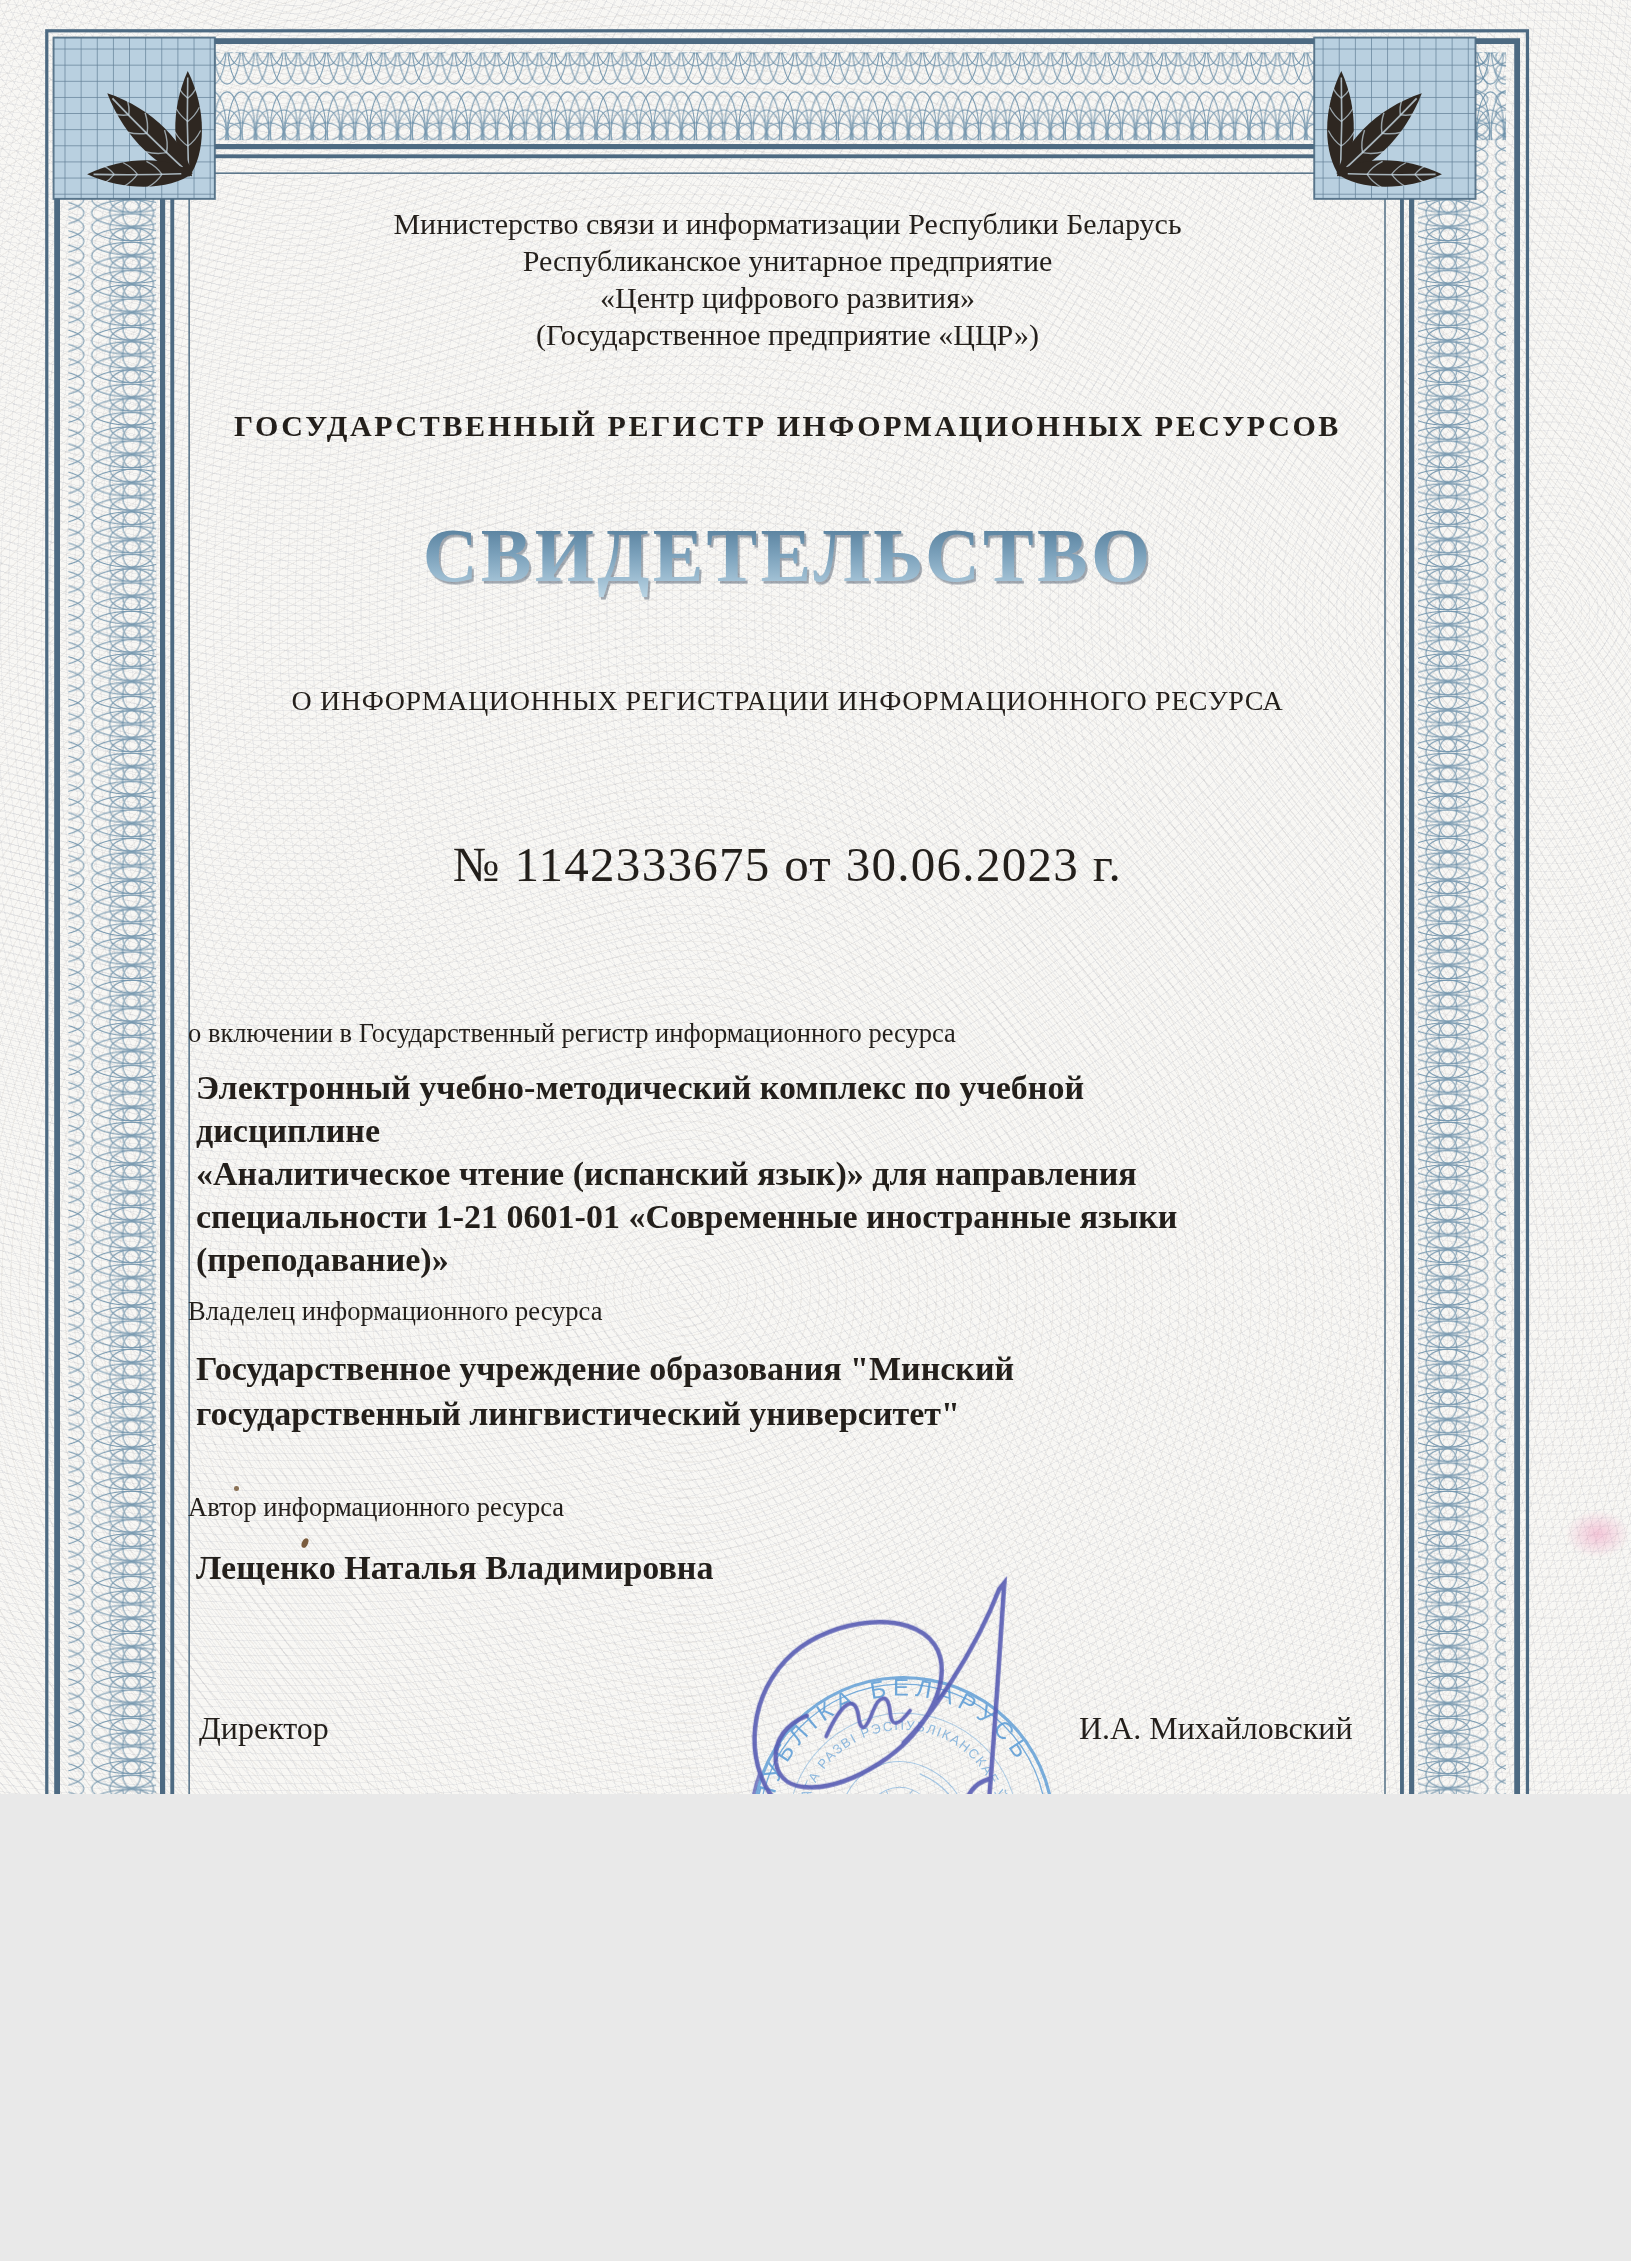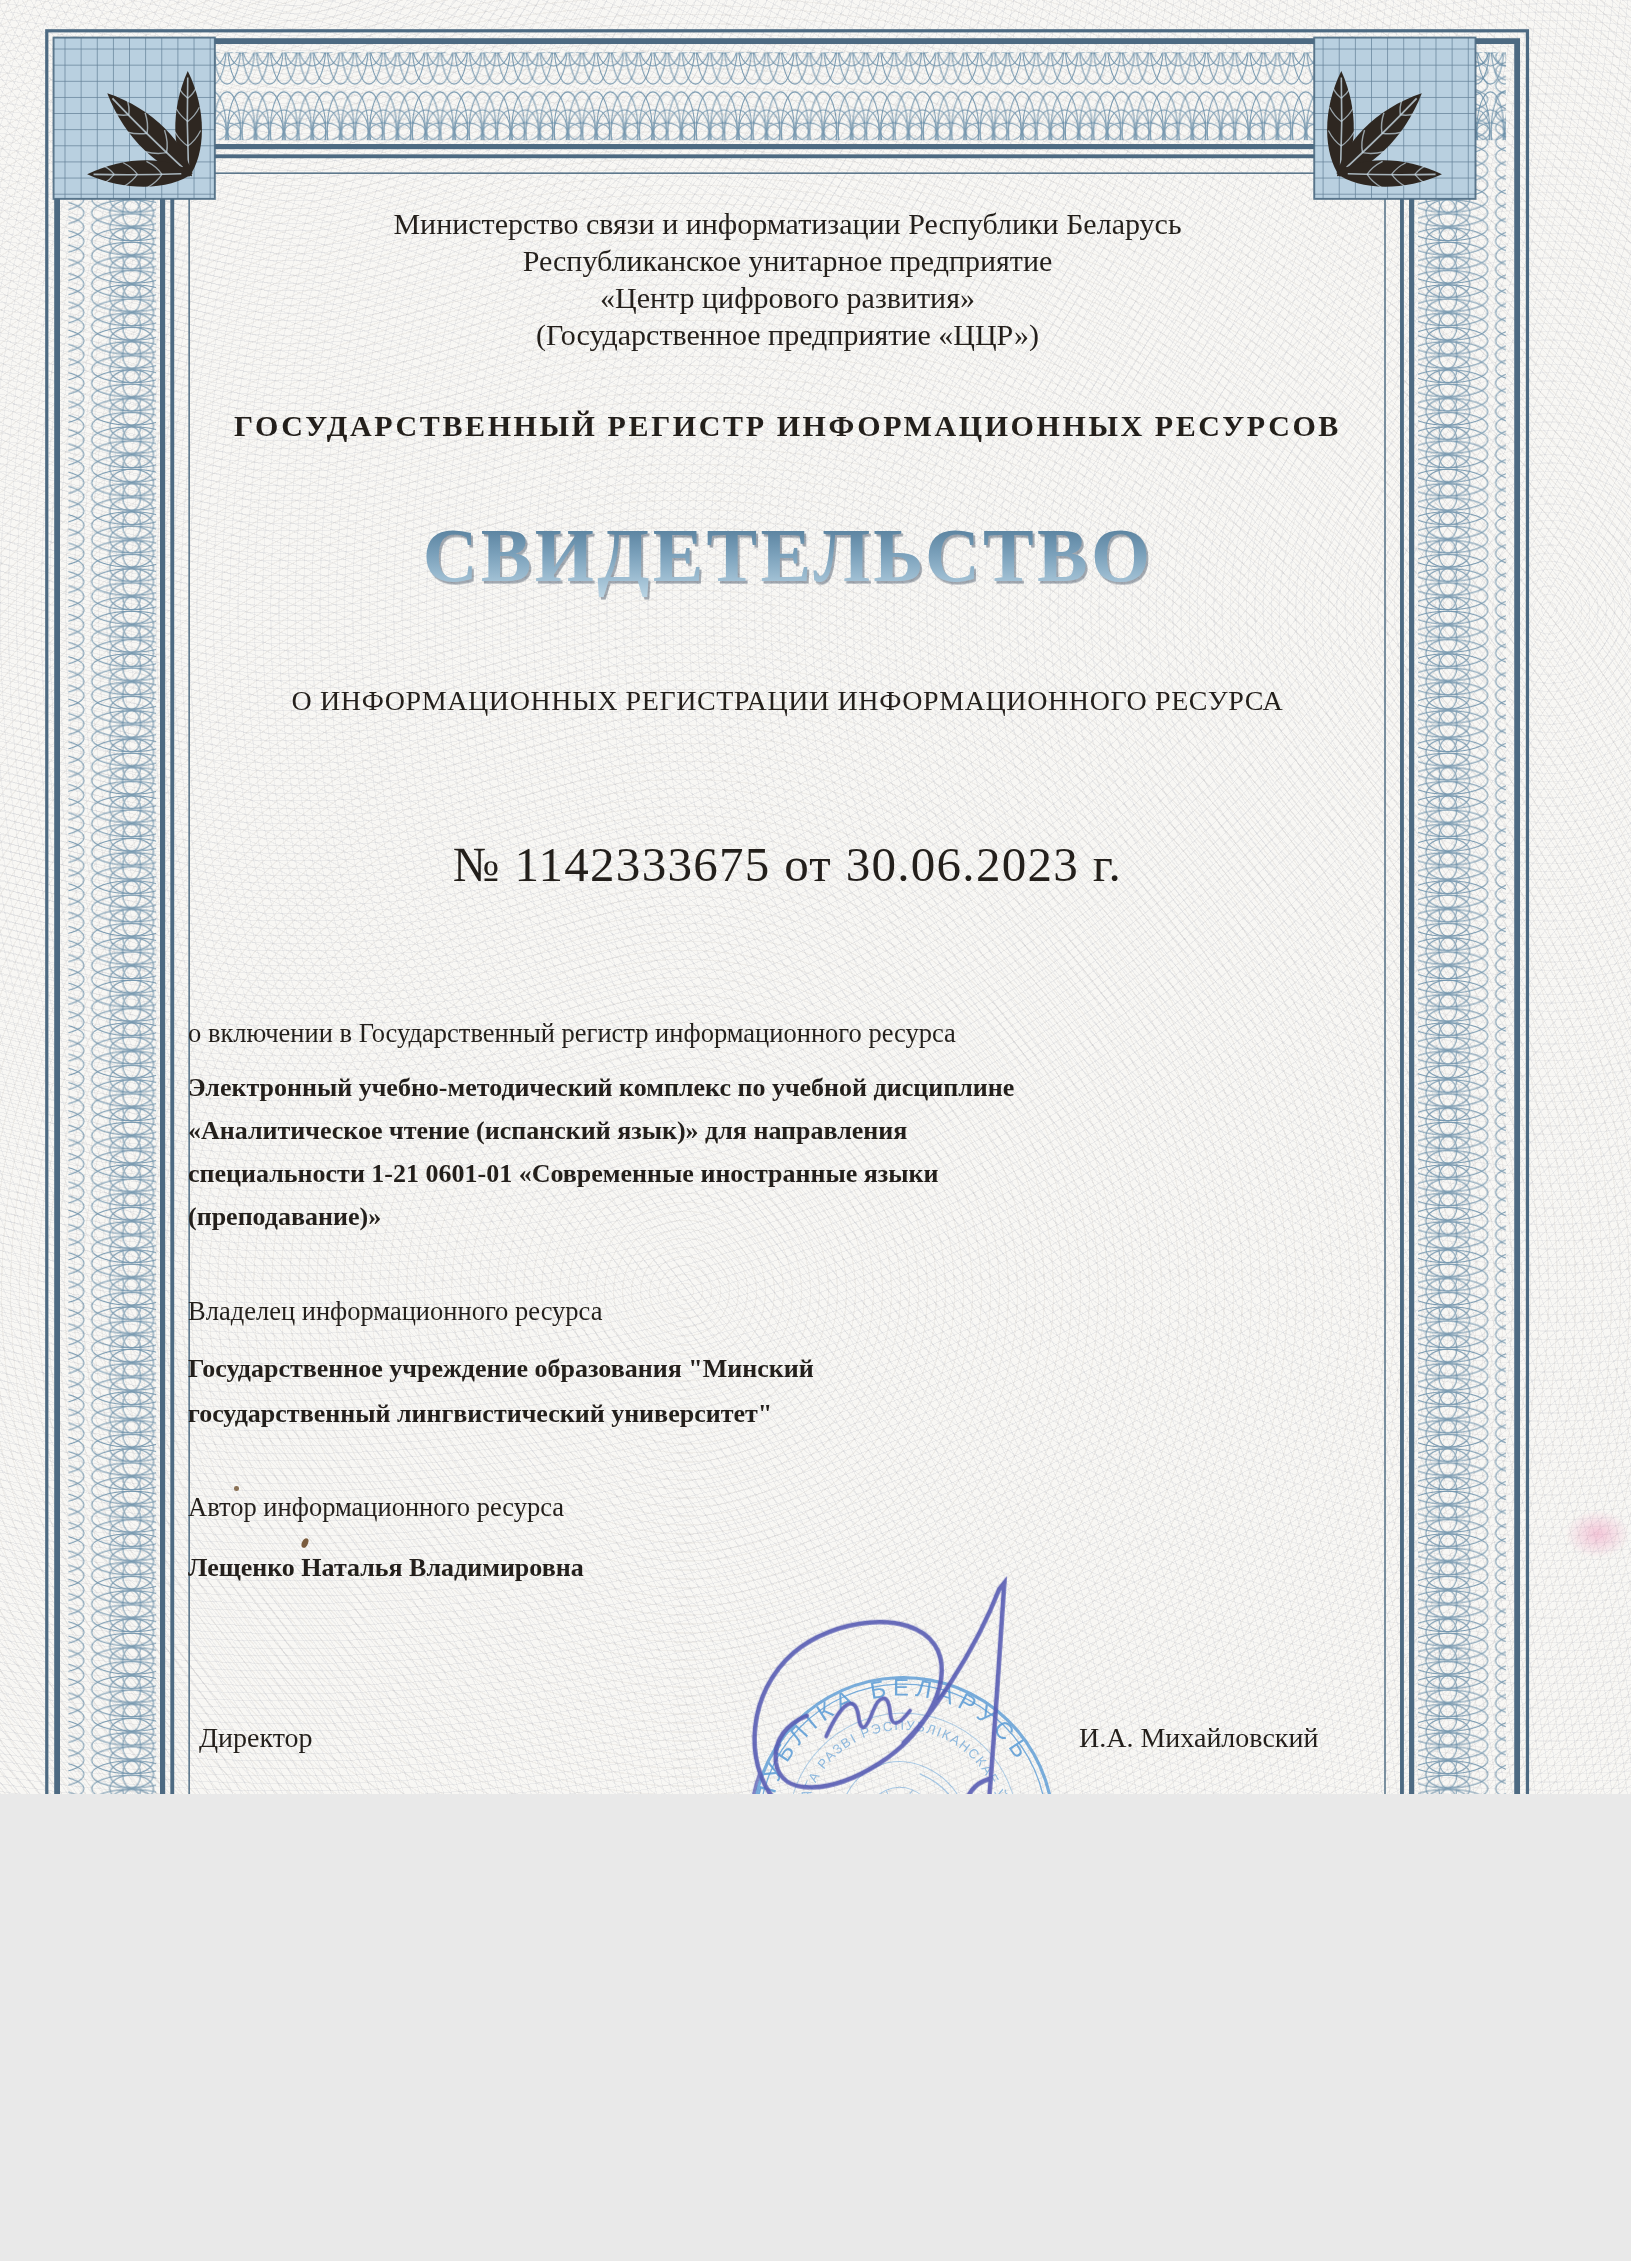--- a/index.html
+++ b/index.html
@@ -16,22 +16,22 @@
     font-family:"Liberation Serif", serif;
     color:#231f1b;
   }
   .abs{position:absolute;}
   .centered{left:0;width:1575px;text-align:center;}
   .hdr{font-size:30px;line-height:37px;}
   .registry{font-size:30px;font-weight:bold;letter-spacing:2.6px;}
   .subtitle{font-size:28px;letter-spacing:0.6px;}
   .certnum{font-size:49px;letter-spacing:1.3px;}
   .label{font-size:26.5px;}
-  .boldpar{font-size:26px;font-weight:bold;line-height:43px;}
-  .sigline{font-size:28px;margin-top:12px;}
+  .boldpar{font-size:34px;font-weight:bold;line-height:43px;padding-left:8px;}
+  .sigline{font-size:32px;}
   .mp{font-size:26px;}
   .title-svg text{
     font-family:"Liberation Serif", serif;
     font-weight:bold;
     font-size:118px;
     letter-spacing:5px;
     filter:drop-shadow(3px 4px 0 rgba(44,60,80,0.42));
   }
   .stamp-svg{opacity:0.92;}
   .stamp-svg text{font-family:"Liberation Sans", sans-serif;}

